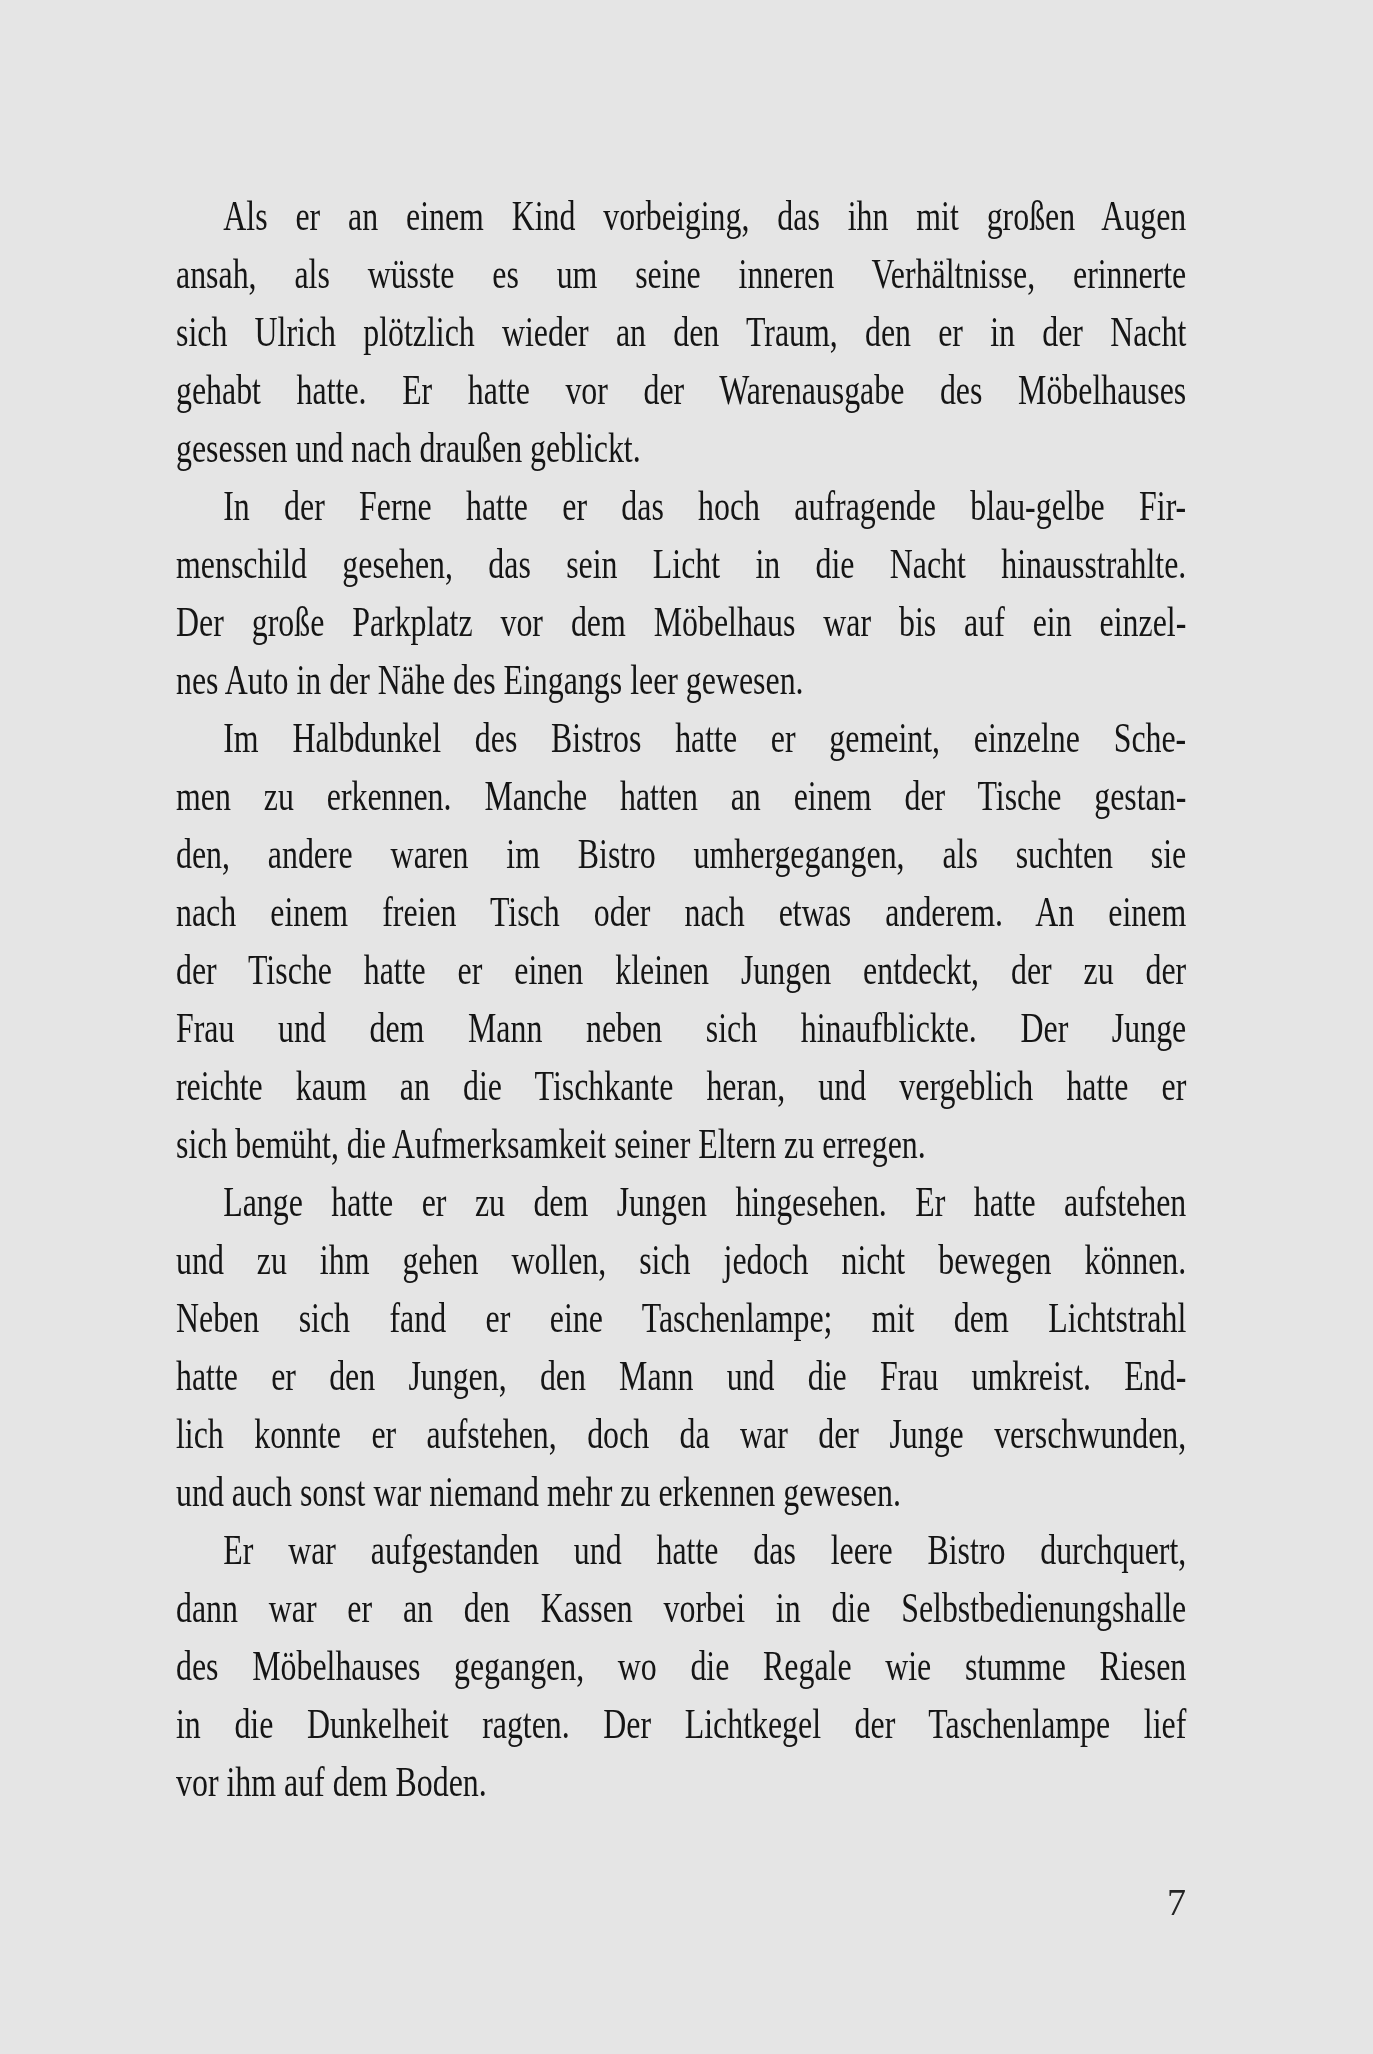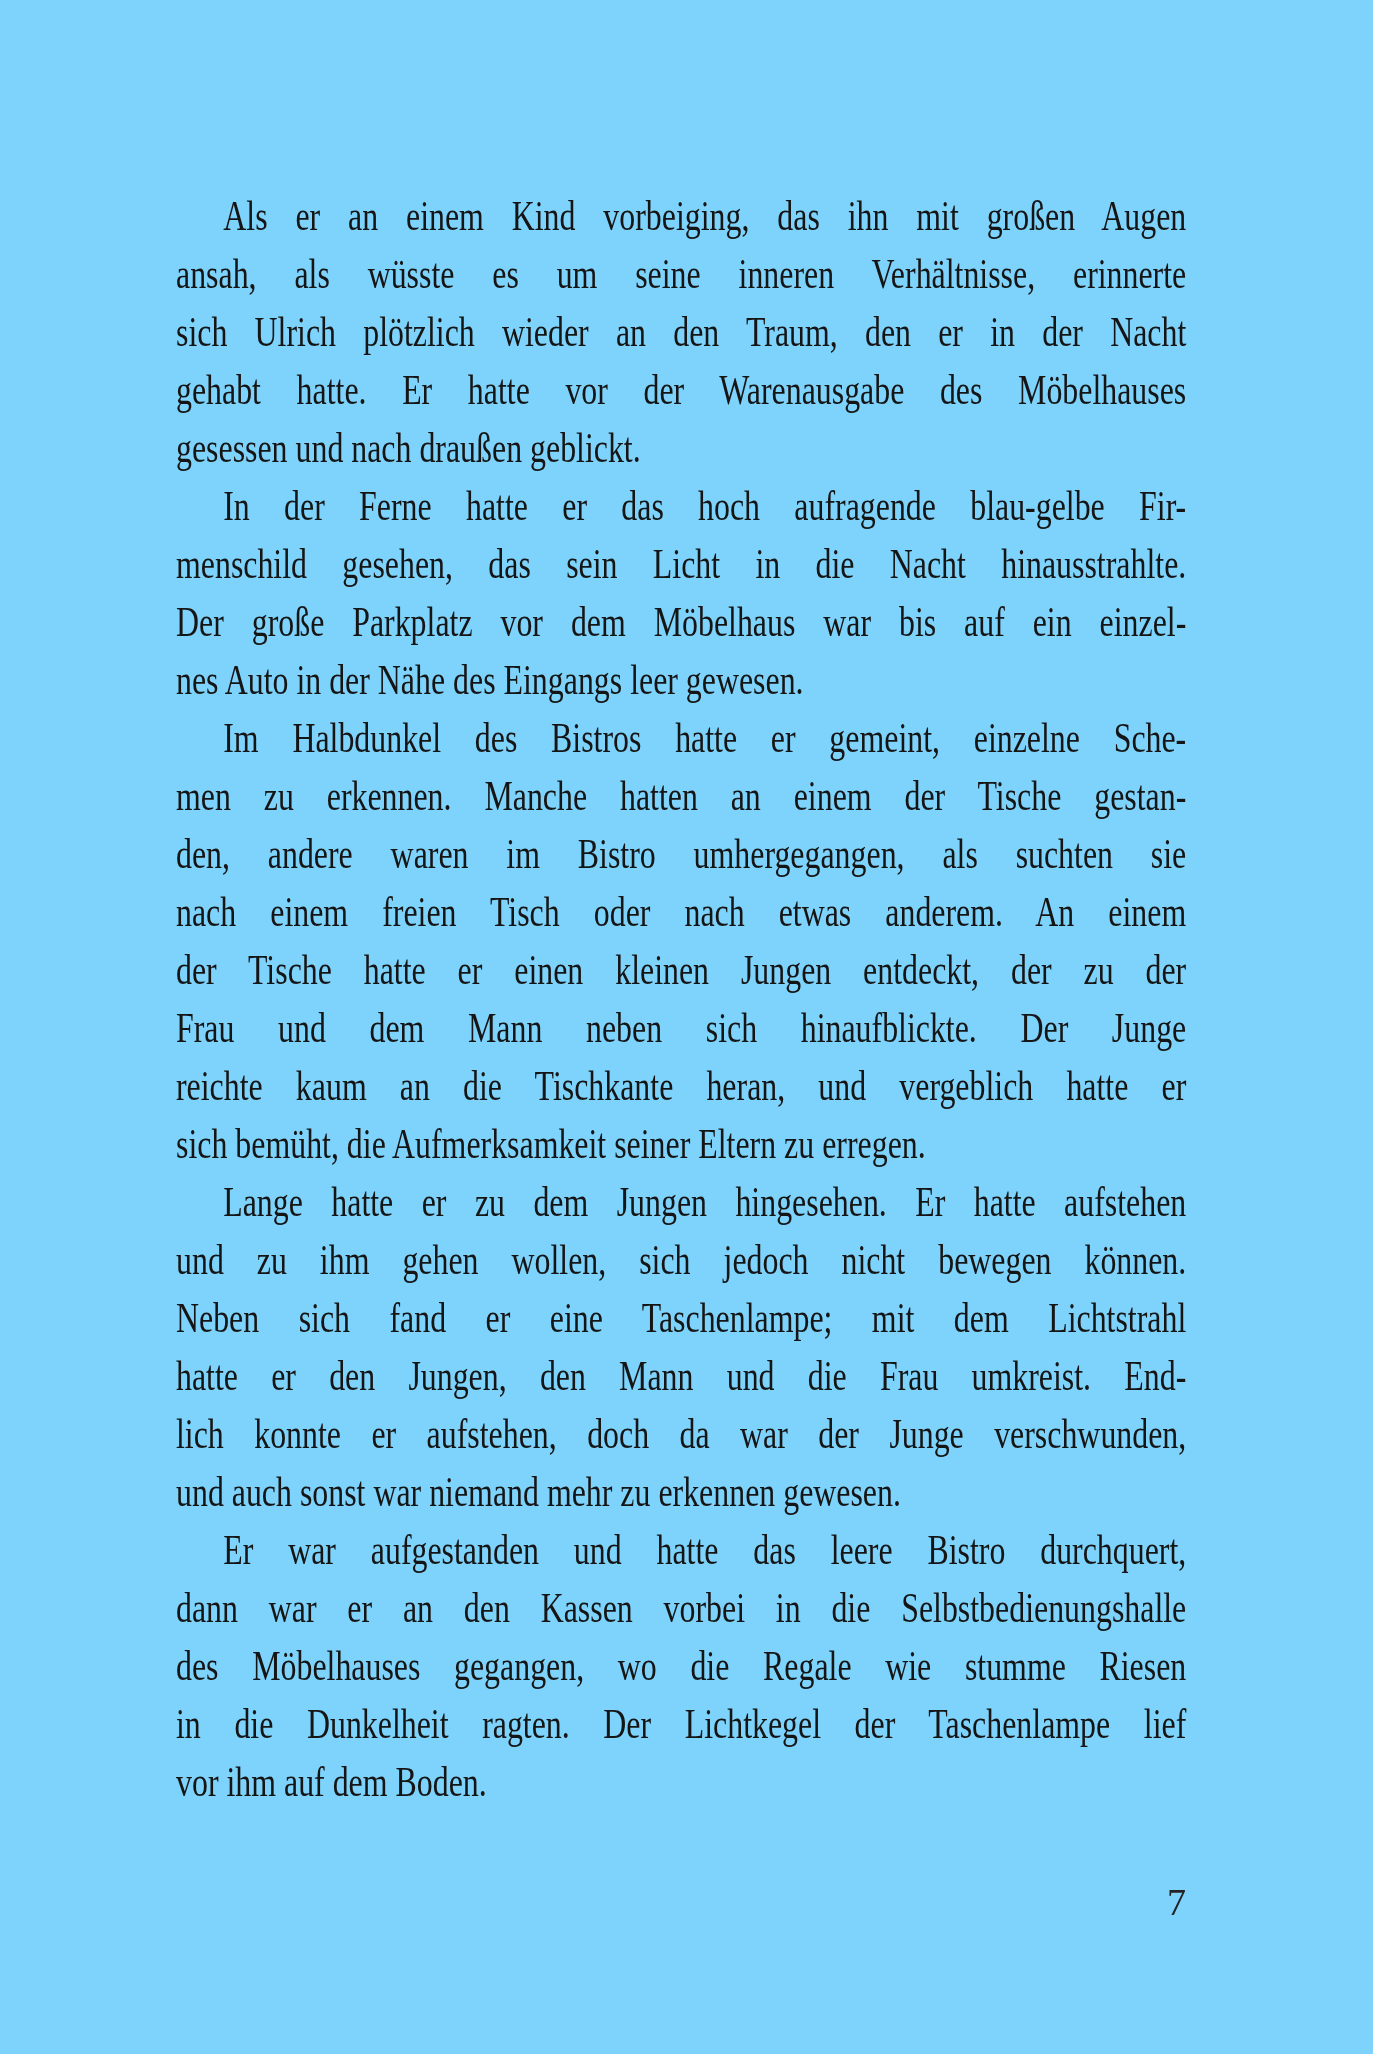--- a/index.html
+++ b/index.html
@@ -4,21 +4,21 @@
 <style>
   html, body {
     margin: 0;
     padding: 0;
     background: #ffffff;
   }
   .page {
     position: relative;
     width: 1373px;
     height: 2054px;
-    background: #7dd3fc;
+    background: #e5e5e5;
     overflow: hidden;
   }
   .text-block {
     position: absolute;
     left: 176px;
     top: 187px;
     width: 1010px;
   }
   
   .line {

